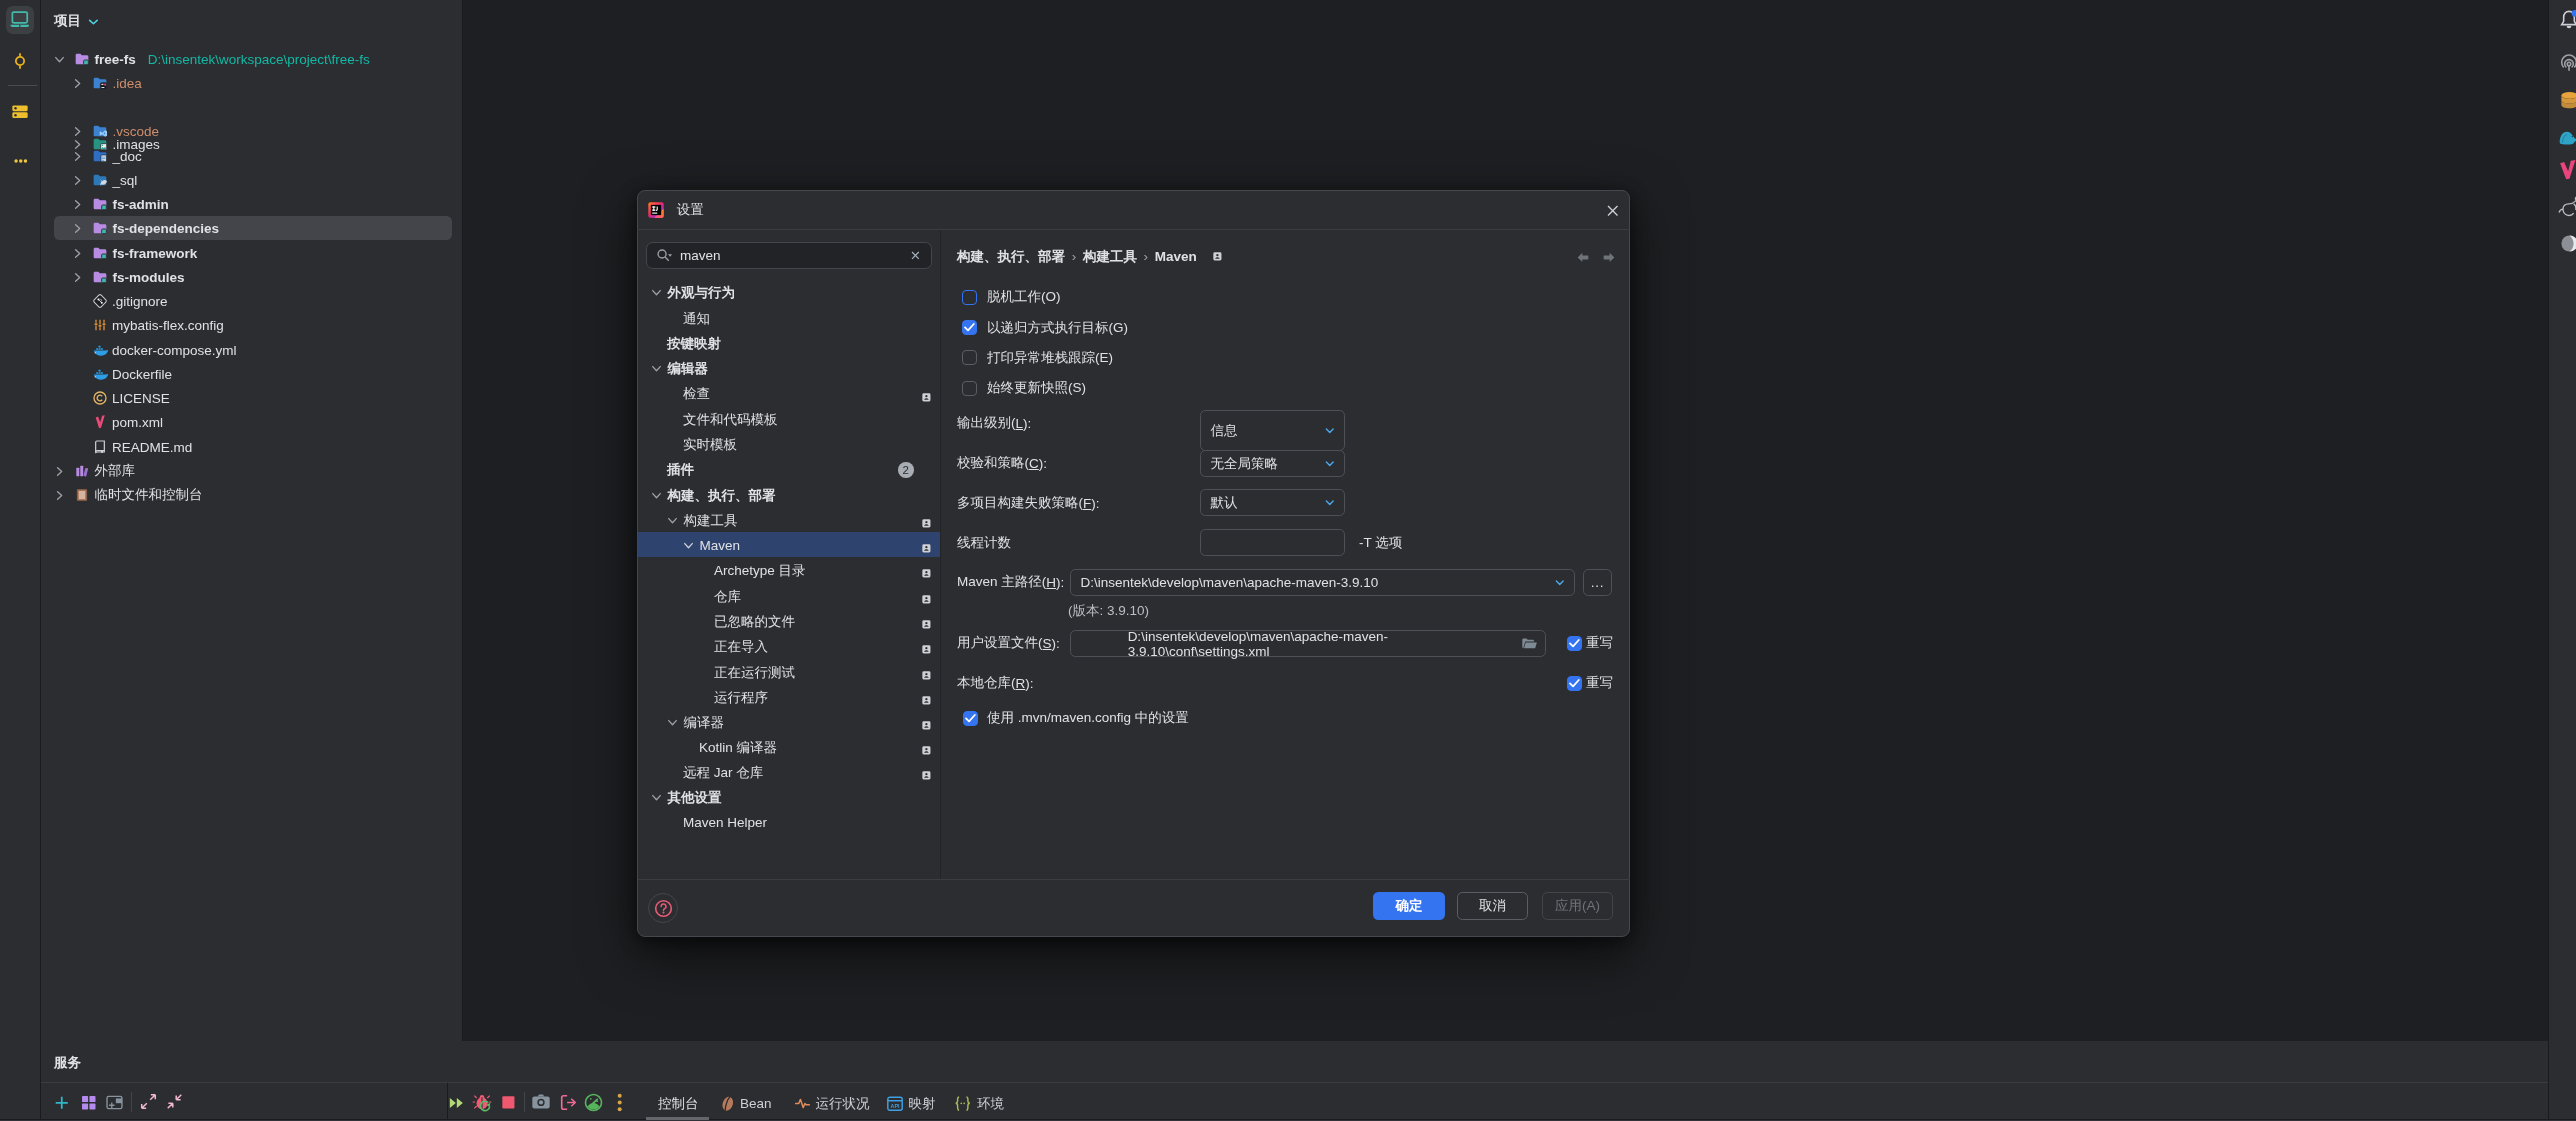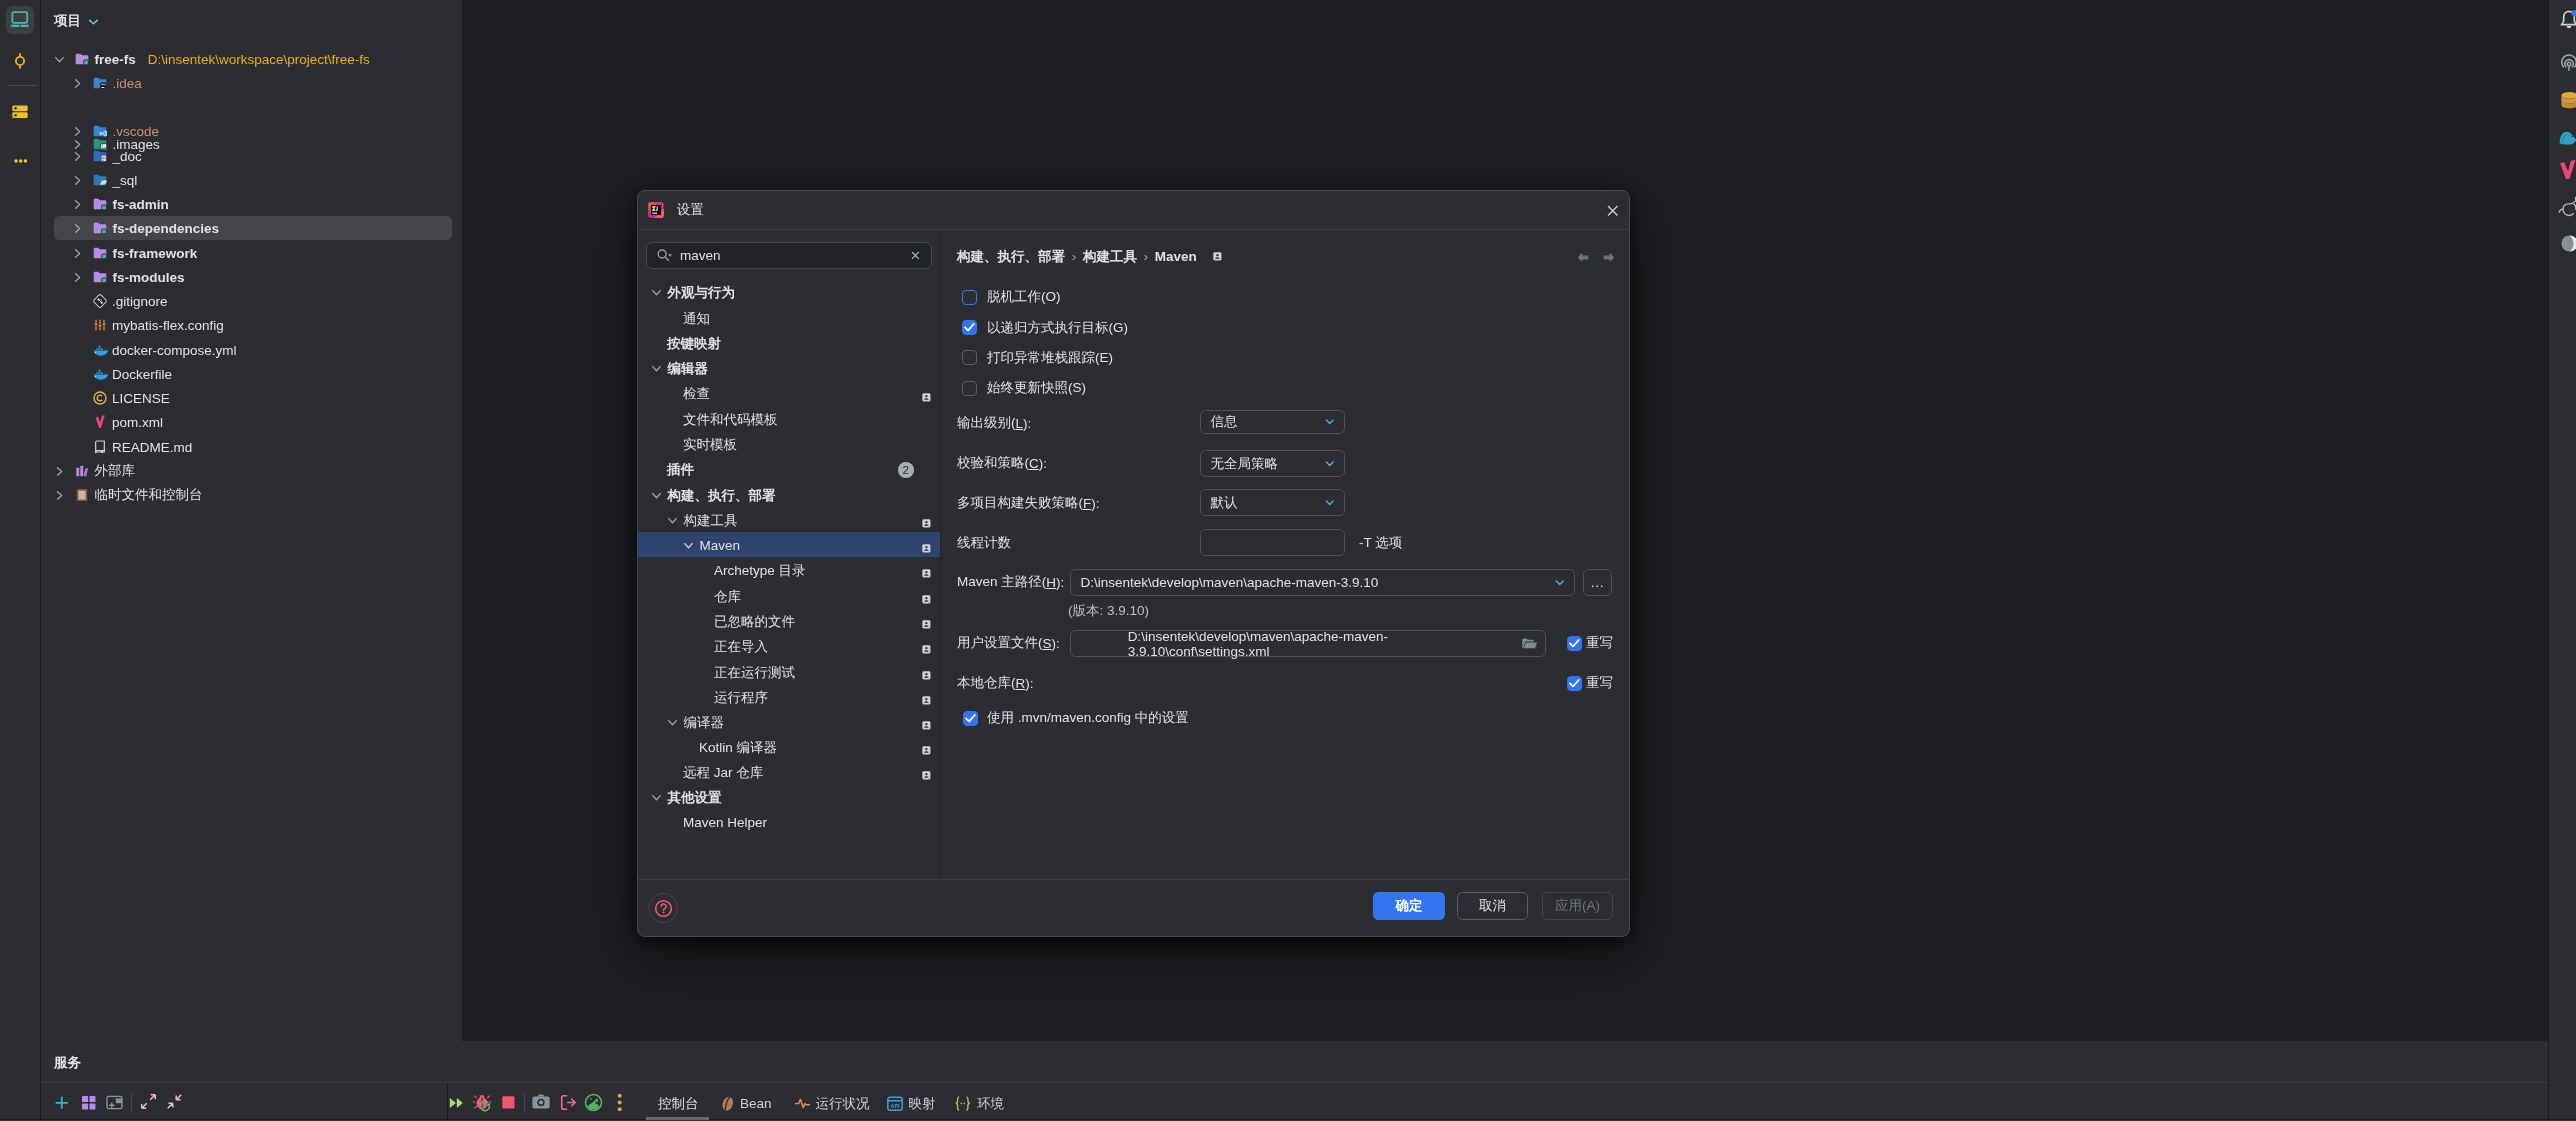--- a/index.html
+++ b/index.html
@@ -12,21 +12,21 @@
 #projPanel { left:41px; top:0; width:422px; height:1041px; background:#2b2d30; border-right:0.7px solid #1a1b1e; }
 #bottomPanel { left:41px; top:1041px; width:2507px; height:78px; background:#2b2d30; }
 #bpTopBorder { left:41px; top:1041px; width:2507px; height:0.7px; background:#1a1b1e; }
 #statusSliver { left:0; top:1119px; width:2576px; height:2.7px; background:#313338; border-top:0.7px solid #1a1b1e; }
 #stripR { right:0; top:0; width:28px; height:1119px; background:#2b2d30; border-left:0.7px solid #1a1b1e; overflow:hidden; }
 
 .trow { position:absolute; height:24px; display:flex; align-items:center; white-space:nowrap; }
 .gap6 { width:4px; flex:none; } .gap11 { width:7.4px; flex:none; } .gap5 { width:3.4px; flex:none; }
 .bold { font-weight:bold; }
 .orange { color:#CF8E6D; }
-.dim { color:#eab308; }
+.dim { color:#14b8a6; }
 .ic { flex:none; display:flex; align-items:center; justify-content:center; }
 
 #projSel { left:54px; top:216px; width:398px; height:23.6px; background:#43454a; border-radius:5.4px; }
 
 #dialog { left:637px; top:190px; width:993px; height:747px; background:#2b2d30; border:0.7px solid #46484d; border-radius:8px; box-shadow:0 17px 54px rgba(0,0,0,.6), 0 4px 16px rgba(0,0,0,.5); }
 #dlgTitleBorder { left:637px; top:229px; width:993px; height:0.7px; background:#3b3d42; }
 #dlgDivider { left:940px; top:230px; width:0.7px; height:649px; background:#222327; }
 #dlgFooterBorder { left:638px; top:879px; width:992px; height:0.7px; background:#3b3d42; }
 #dlgSel { left:638px; top:532px; width:302px; height:25px; background:#2e436e; }
 .drow { position:absolute; height:25px; display:flex; align-items:center; white-space:nowrap; }
@@ -832,21 +832,21 @@
           <path d="M1.5 6.5l4.5 4.5L14.5 1.5" stroke="#fff" stroke-width="2.6" fill="none" stroke-linecap="round" stroke-linejoin="round"></path>
         </svg>
       </div>
     </div>
   <div class="lbl" style="left:987px;top:316px;">以递归方式执行目标(G)</div>
   <div class="cb" style="left:962px;top:350px;"></div>
   <div class="lbl" style="left:987px;top:346px;">打印异常堆栈跟踪(E)</div>
   <div class="cb" style="left:962px;top:381px;"></div>
   <div class="lbl" style="left:987px;top:376px;">始终更新快照(S)</div>
   <div class="lbl" style="left:957px;top:411px;">输出级别(<span style="text-decoration:underline">L</span>):</div>
-  <div class="combo" style="left:1200px;top:410px;width:145px;height:24px;">
+  <div class="combo" style="left:1200px;top:410px;width:145px;height:41px;">
       <span style="width:9.4px"></span>
       <span>信息</span>
       <span style="flex:1"></span>
       <svg width="13.5" height="13.5" viewBox="0 0 20 20">
         <path d="M5 7.5l5 5 5-5" stroke="#4ba6e8" stroke-width="2.2" fill="none" stroke-linecap="round" stroke-linejoin="round"></path>
       </svg>
       <span style="width:8px"></span>
     </div>
   <div class="lbl" style="left:957px;top:451px;">校验和策略(<span style="text-decoration:underline">C</span>):</div>
   <div class="combo" style="left:1200px;top:450px;width:145px;height:27px;">

